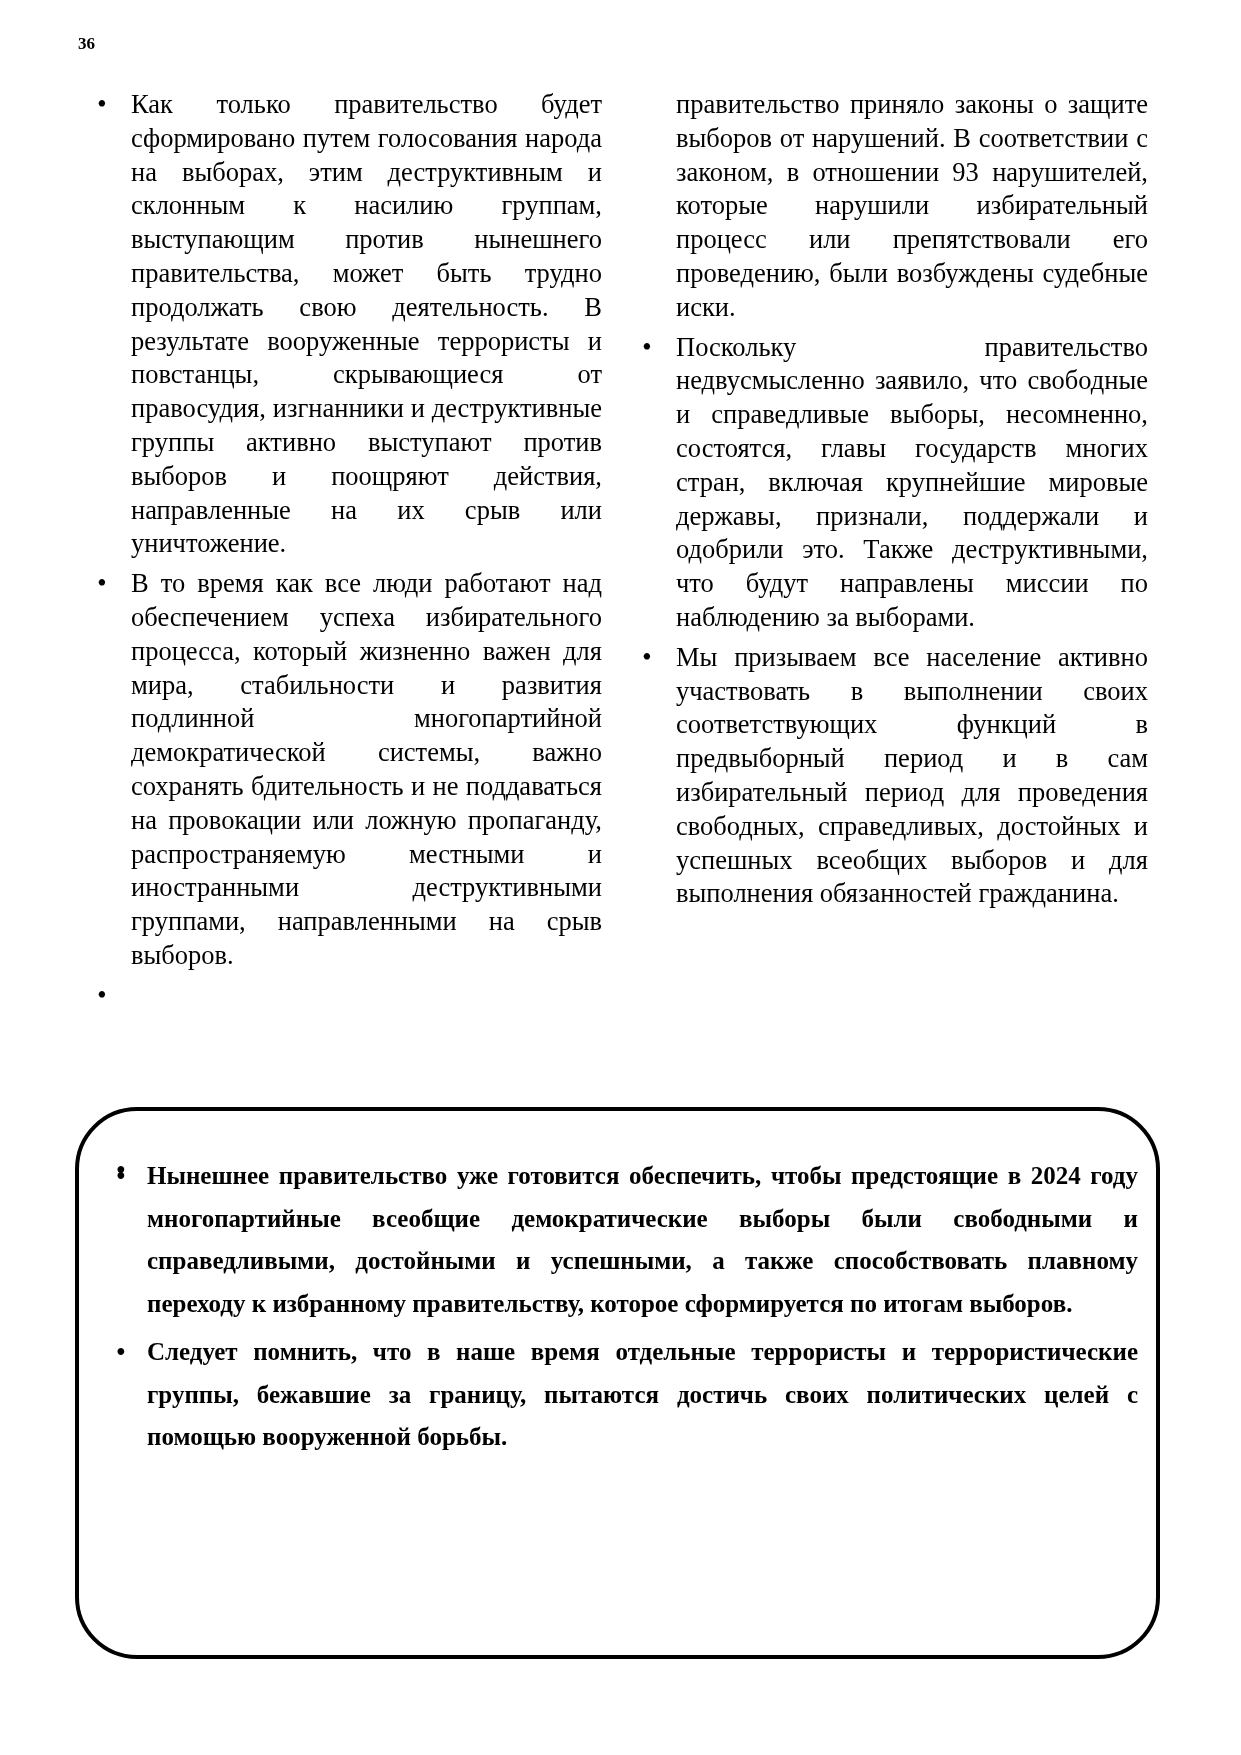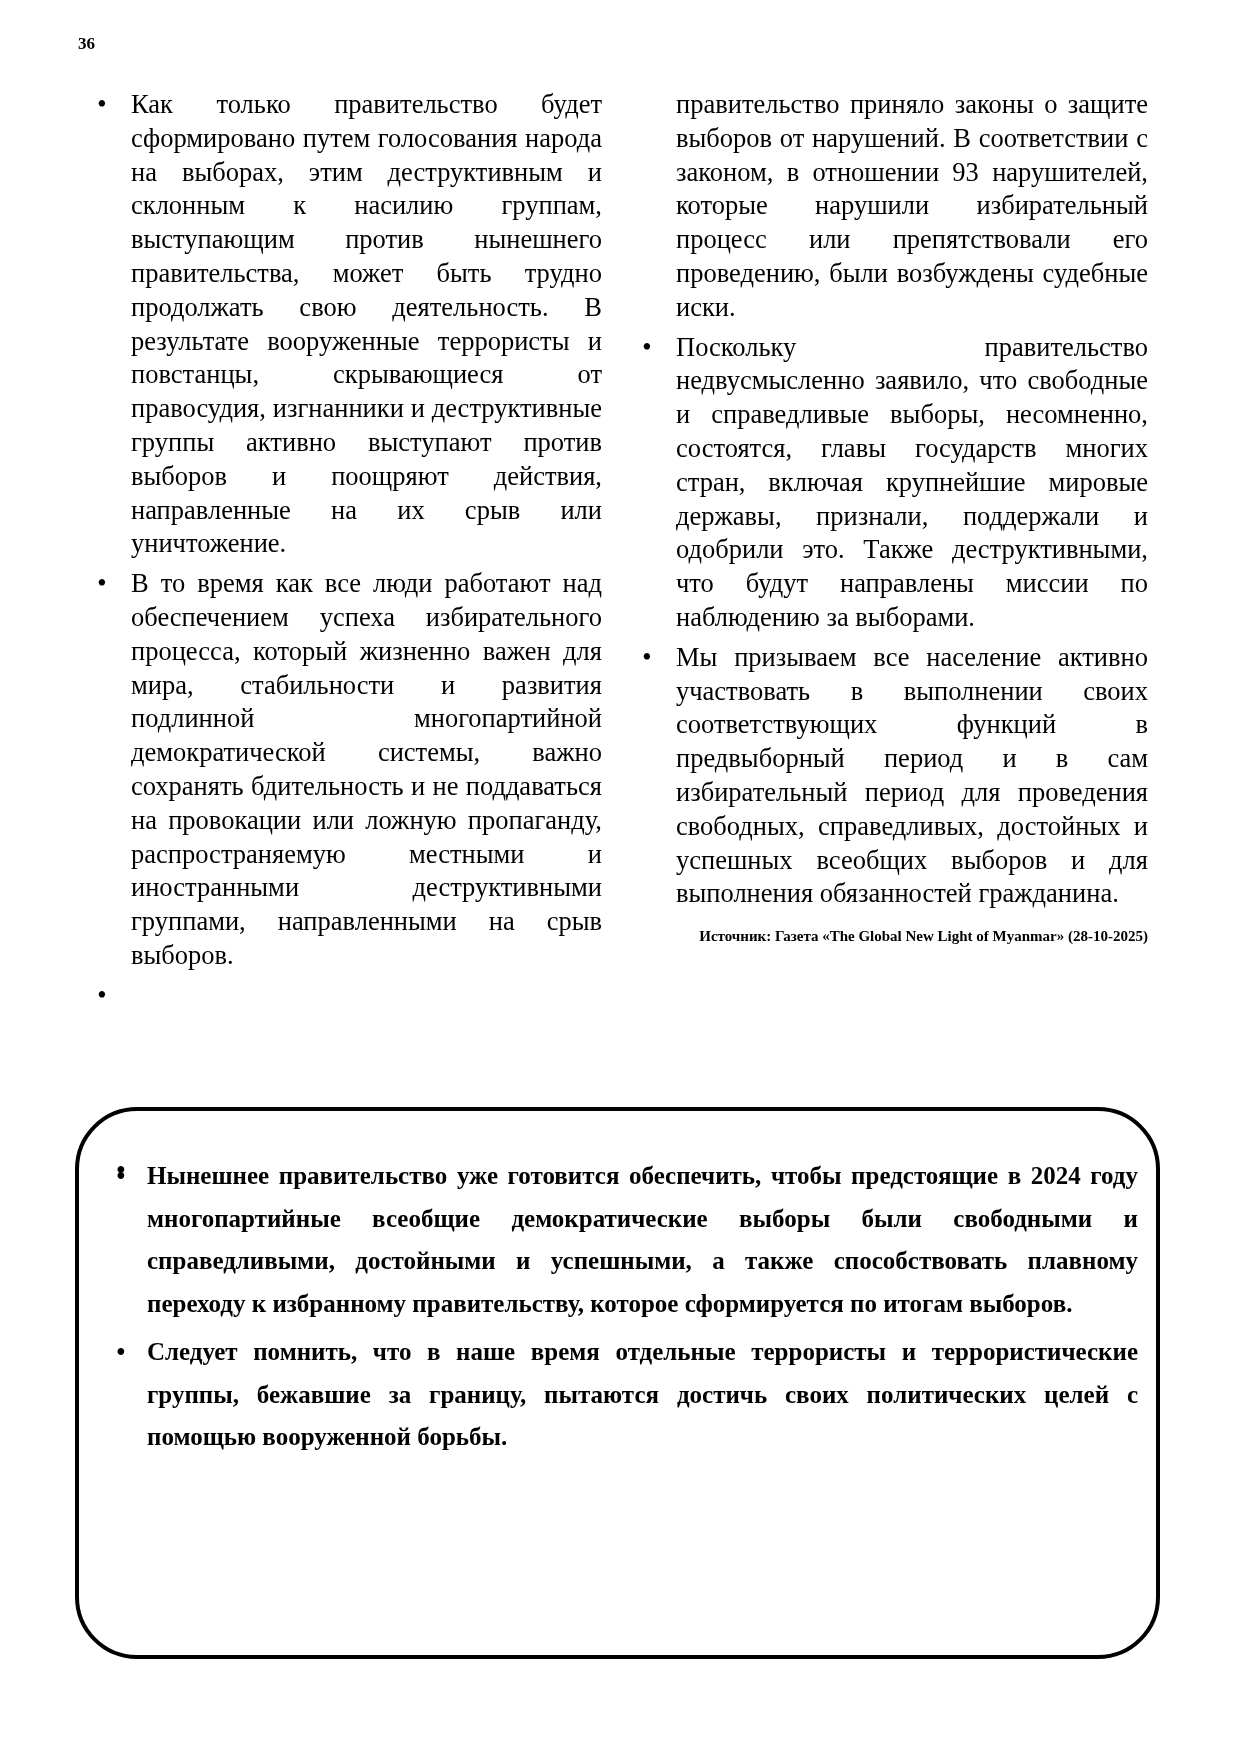--- a/index.html
+++ b/index.html
@@ -73,21 +73,20 @@
     </li>
     <li>
       <span class="bullet">•</span>
       <span>Поскольку правительство недвусмысленно заявило, что свободные и справедливые выборы, несомненно, состоятся, главы государств многих стран, включая крупнейшие мировые державы, признали, поддержали и одобрили это. Также деструктивными, что будут направлены миссии по наблюдению за выборами.</span>
     </li>
     <li>
       <span class="bullet">•</span>
       <span>Мы призываем все население активно участвовать в выполнении своих соответствующих функций в предвыборный период и в сам избирательный период для проведения свободных, справедливых, достойных и успешных всеобщих выборов и для выполнения обязанностей гражданина.</span>
     </li>
   </ul>
-  <div class="source">Источник: Газета «The Global New Light of Myanmar» (28-10-2025)</div>
 </div>
 
 <div class="summary-box">
   <ul class="bullets">
     <li>
       <span class="bullet">•</span>
     </li>
     <li>
       <span class="bullet">•</span>
       <span>Нынешнее правительство уже готовится обеспечить, чтобы предстоящие в 2024 году многопартийные всеобщие демократические выборы были свободными и справедливыми, достойными и успешными, а также способствовать плавному переходу к избранному правительству, которое сформируется по итогам выборов.</span>

